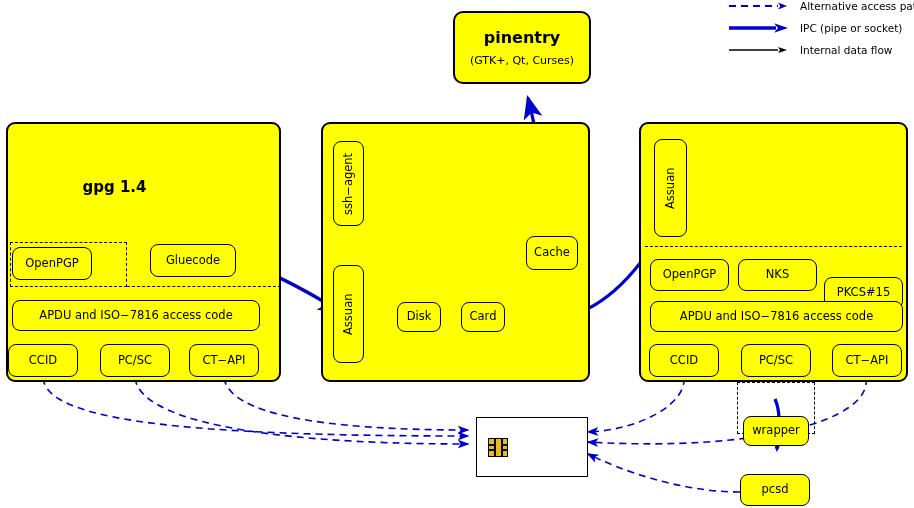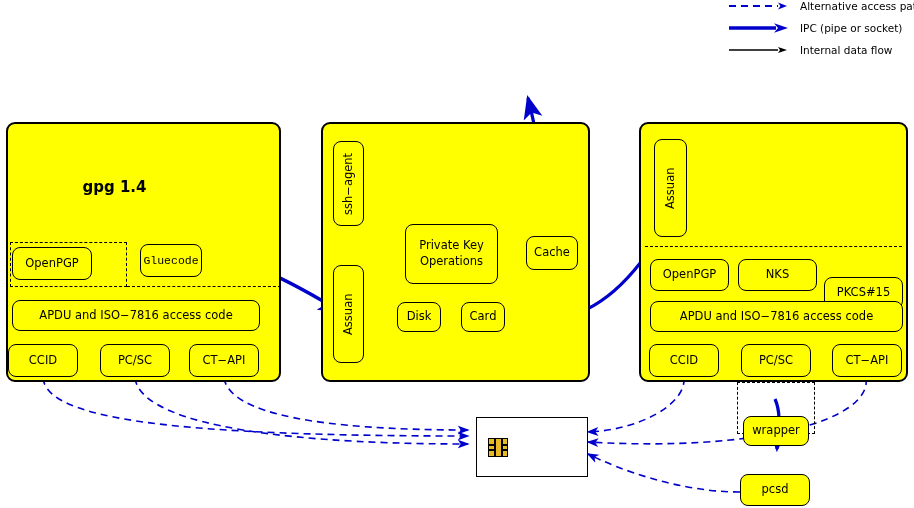--- a/index.html
+++ b/index.html
@@ -154,45 +154,45 @@
     <path d="M135,378 C 140,418 250,444 468,444" stroke="#0000cc" stroke-width="1.6" fill="none" stroke-dasharray="7,5" marker-end="url(#dashArrow)"></path>
     <path d="M224,378 C 230,414 320,430 468,430" stroke="#0000cc" stroke-width="1.6" fill="none" stroke-dasharray="7,5" marker-end="url(#dashArrow)"></path>
 
     <path d="M684,378 C 686,404 640,430 588,432" stroke="#0000cc" stroke-width="1.6" fill="none" stroke-dasharray="7,5" marker-end="url(#dashArrow)"></path>
 
     <path d="M866,378 C 872,420 760,452 588,442" stroke="#0000cc" stroke-width="1.6" fill="none" stroke-dasharray="7,5" marker-end="url(#dashArrow)"></path>
 
     <path d="M740,492 C 680,492 620,470 588,454" stroke="#0000cc" stroke-width="1.6" fill="none" stroke-dasharray="7,5" marker-end="url(#dashArrow)"></path>
   </svg>
 
+  <div class="pinentry-box" style="left:453px; top:11px; width:138px; height:73px;">
+    <div class="pinentry-title">pinentry</div>
+    <div class="pinentry-sub">(GTK+, Qt, Curses)</div>
+  </div>
 
   <div class="panel" style="left:6px; top:122px; width:275px; height:260px;">
   </div>
   <div class="panel-title" style="left:6px; top:178px; width:217px;">gpg 1.4</div>
 
   <div class="dashbox" style="left:10px; top:242px; width:117px; height:45px;"></div>
   <div class="dashline" style="left:127px; top:286px; width:154px;"></div>
 
   <div class="node" style="left:12px; top:247px; width:80px; height:33px;">OpenPGP</div>
-  <div class="node" style="left:140px; top:244px; width:62px; height:33px;font-family:Liberation Mono, monospace;">Gluecode</div>
+  <div class="node" style="left:150px; top:244px; width:86px; height:33px;">Gluecode</div>
   <div class="node" style="left:12px; top:300px; width:248px; height:31px;">APDU and ISO−7816 access code</div>
   <div class="node" style="left:8px; top:344px; width:70px; height:33px;">CCID</div>
   <div class="node" style="left:100px; top:344px; width:70px; height:33px;">PC/SC</div>
   <div class="node" style="left:189px; top:344px; width:70px; height:33px;">CT−API</div>
 
   <div class="panel" style="left:321px; top:122px; width:269px; height:260px;">
   </div>
 
   <div class="node vert" style="left:333px; top:141px; width:31px; height:85px;">ssh−agent</div>
   <div class="node vert" style="left:333px; top:265px; width:31px; height:98px;">Assuan</div>
 
-  <div class="node" style="left:405px; top:224px; width:93px; height:60px; flex-direction:column;">
-    <span>Private Key</span>
-    <span>Operations</span>
-  </div>
 
   <div class="node" style="left:526px; top:236px; width:52px; height:34px;">Cache</div>
   <div class="node" style="left:397px; top:302px; width:44px; height:30px;text-align:center;">Disk</div>
   <div class="node" style="left:461px; top:302px; width:44px; height:30px;">Card</div>
 
   <div class="panel" style="left:639px; top:122px; width:269px; height:260px;">
   </div>
 
   <div class="node vert" style="left:654px; top:139px; width:33px; height:98px;">Assuan</div>
 

